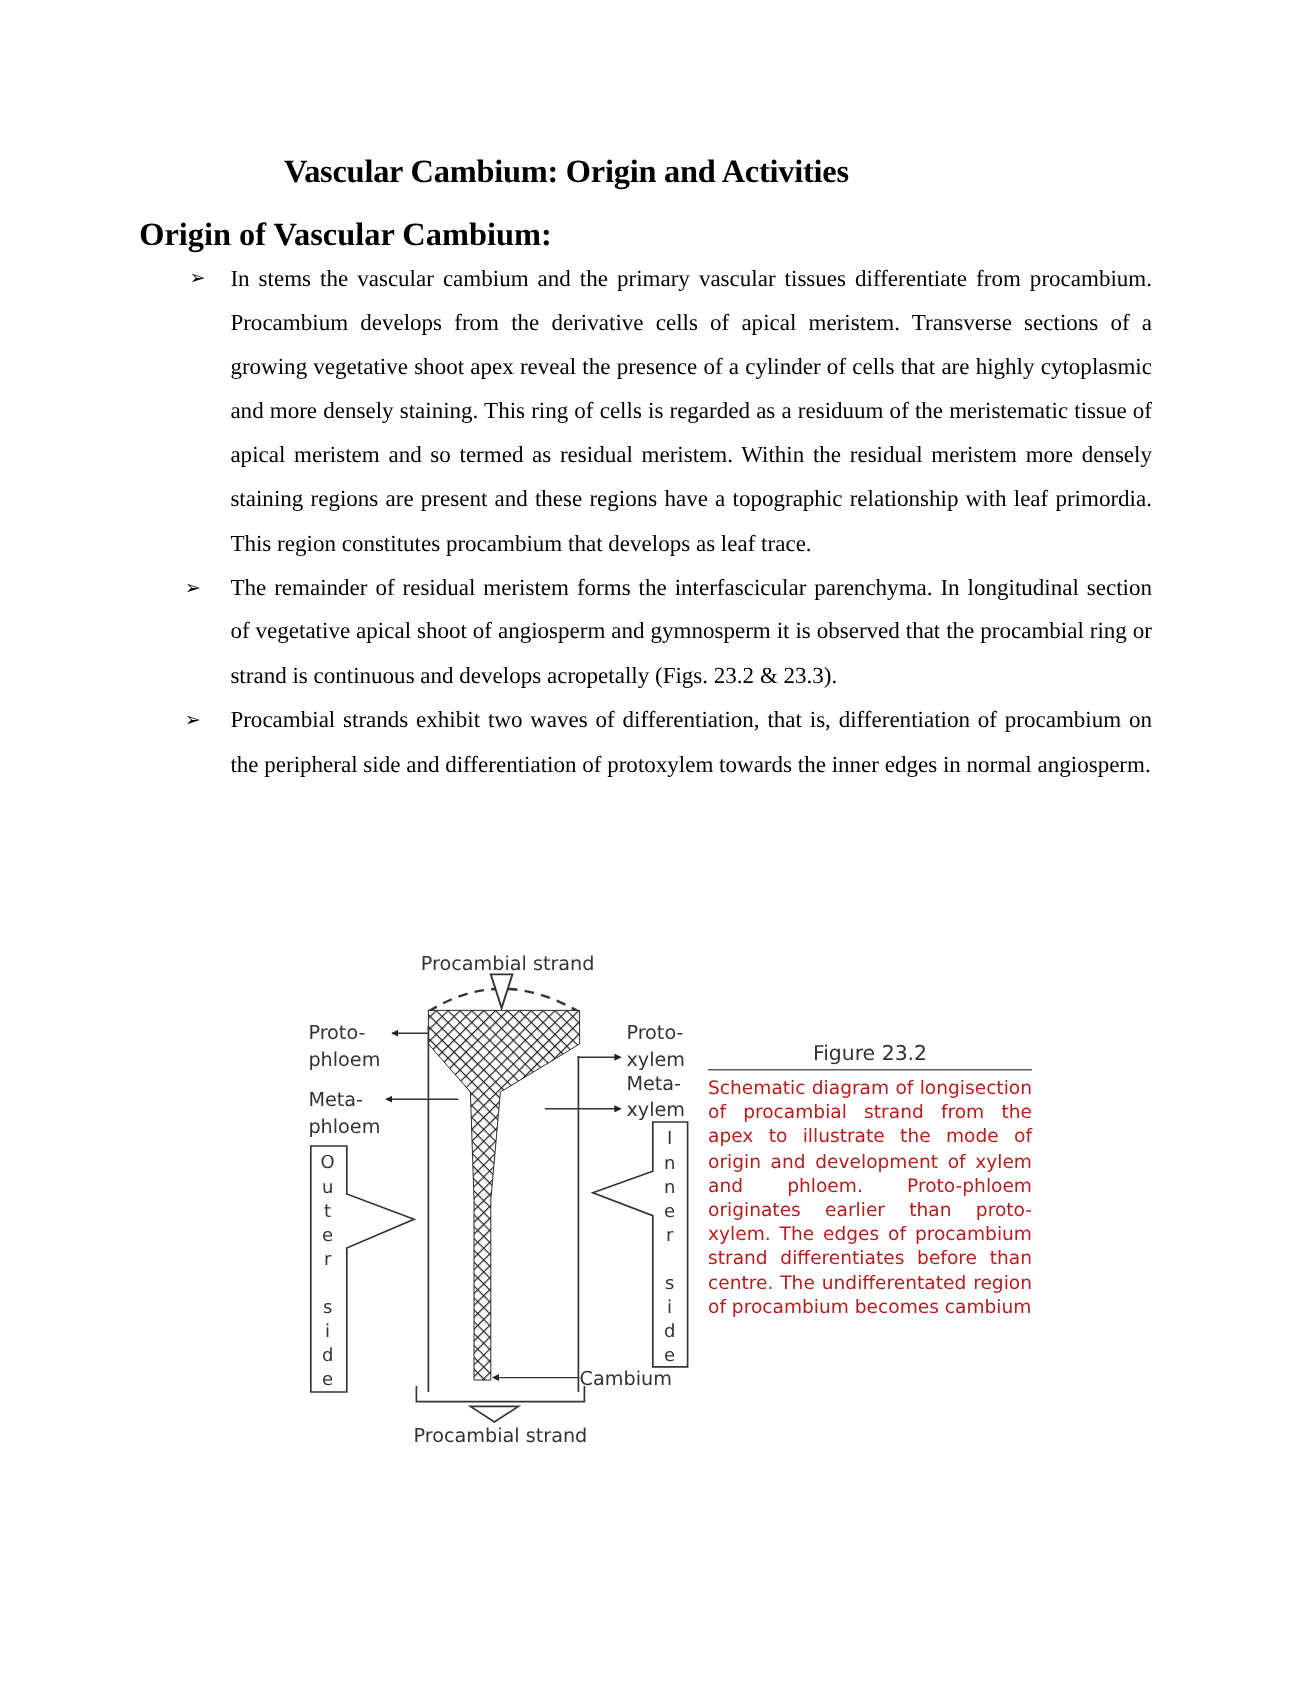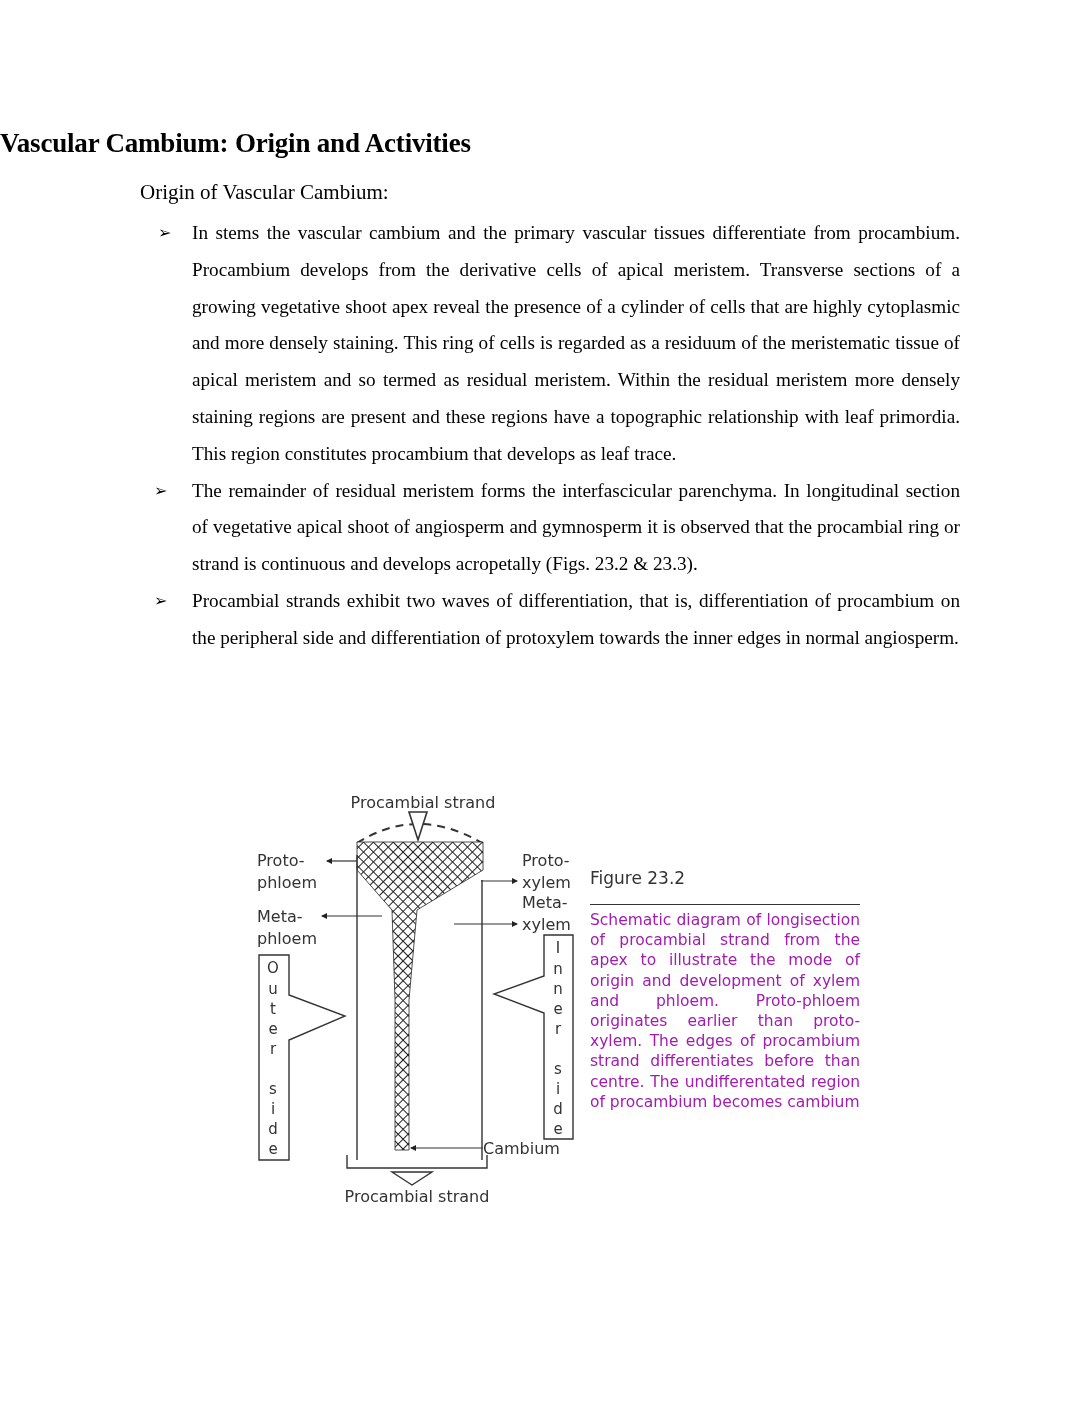--- a/index.html
+++ b/index.html
@@ -1,33 +1,33 @@
 <!DOCTYPE html>
 <html><head>
   <meta charset="utf-8">
   <style>
     html, body { margin: 0; padding: 0; background: #ffffff; }
     body { width: 1088px; height: 1408px; position: relative; overflow: hidden; color: #000; }
     .serif { font-family: "Liberation Serif", "DejaVu Serif", serif; }
     .sans { font-family: "DejaVu Sans", "Liberation Sans", sans-serif; }
     .title {
-      position: absolute; left: 0; width: 944px; top: 128px; 
+      position: absolute; left: 0; width: 944px; top: 128px; text-align: center;
       font-size: 27px; font-weight: bold; letter-spacing: -0.2px;
     }
     .subhead {
-      position: absolute; left: 140px; top: 180px; font-size: 21px; font-weight: normal;
+      position: absolute; left: 116px; top: 180px; font-size: 27px; font-weight: bold;
     }
     .bullet-list { position: absolute; left: 150px; top: 215px; width: 810px; }
     .bullet { position: relative; padding-left: 42px; font-size: 19.2px; line-height: 36.8px; text-align: justify; }
     .bullet .mark { position: absolute; left: 8px; top: 0; font-size: 16px; }
     .bullet.b2 .mark, .bullet.b3 .mark { left: 4px; }
     .figure { position: absolute; left: 247px; top: 780px; width: 640px; height: 440px; }
     .caption { position: absolute; left: 590px; top: 868px; width: 270px; }
-    .cap-title { font-size: 17px; color: #333; padding-bottom: 16px; border-bottom: 1.5px solid #333; }
-    .cap-body { font-size: 15.5px; line-height: 20.2px; color: #a21caf; text-align: justify; margin-top: 5px; }
+    .cap-title { font-size: 17px; color: #333; padding-bottom: 3px; border-bottom: 1.5px solid #333; text-align: center; }
+    .cap-body { font-size: 15.5px; line-height: 20.2px; color: #b91c1c; text-align: justify; margin-top: 5px; }
   </style>
 </head>
 <body>
 
 <div class="title serif">Vascular Cambium: Origin and Activities</div>
 <div class="subhead serif">Origin of Vascular Cambium:</div>
 
 <div class="bullet-list serif">
   <div class="bullet b1">
     <span class="mark">➢</span>

